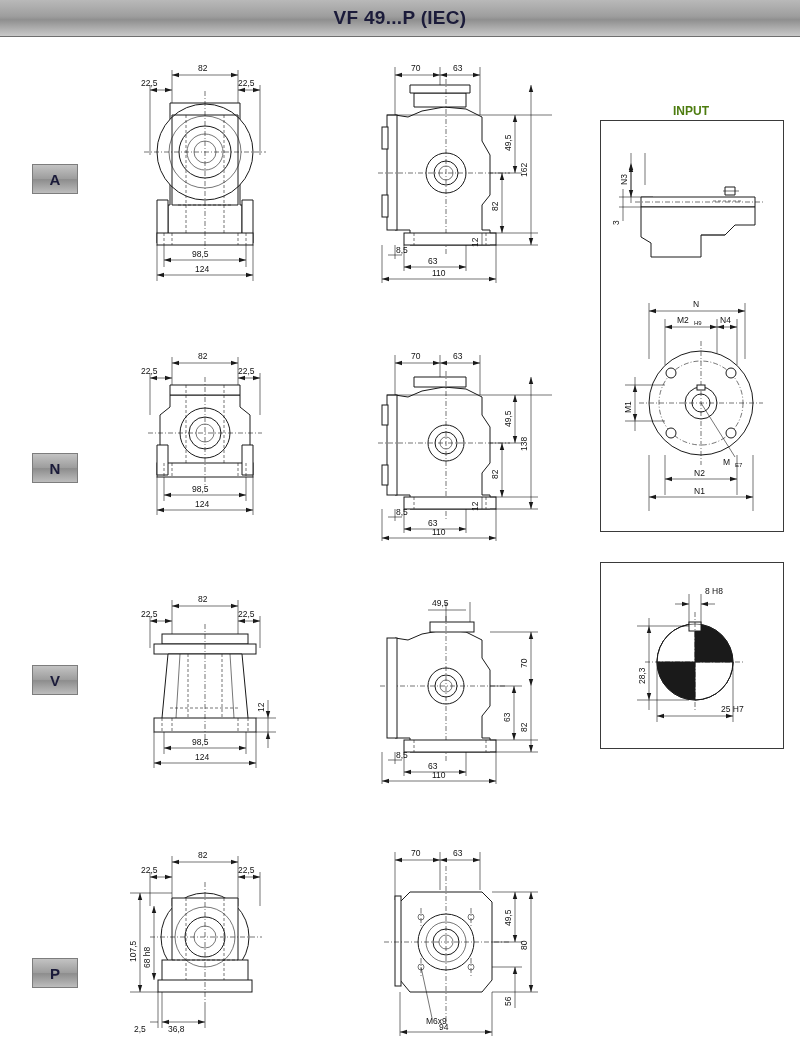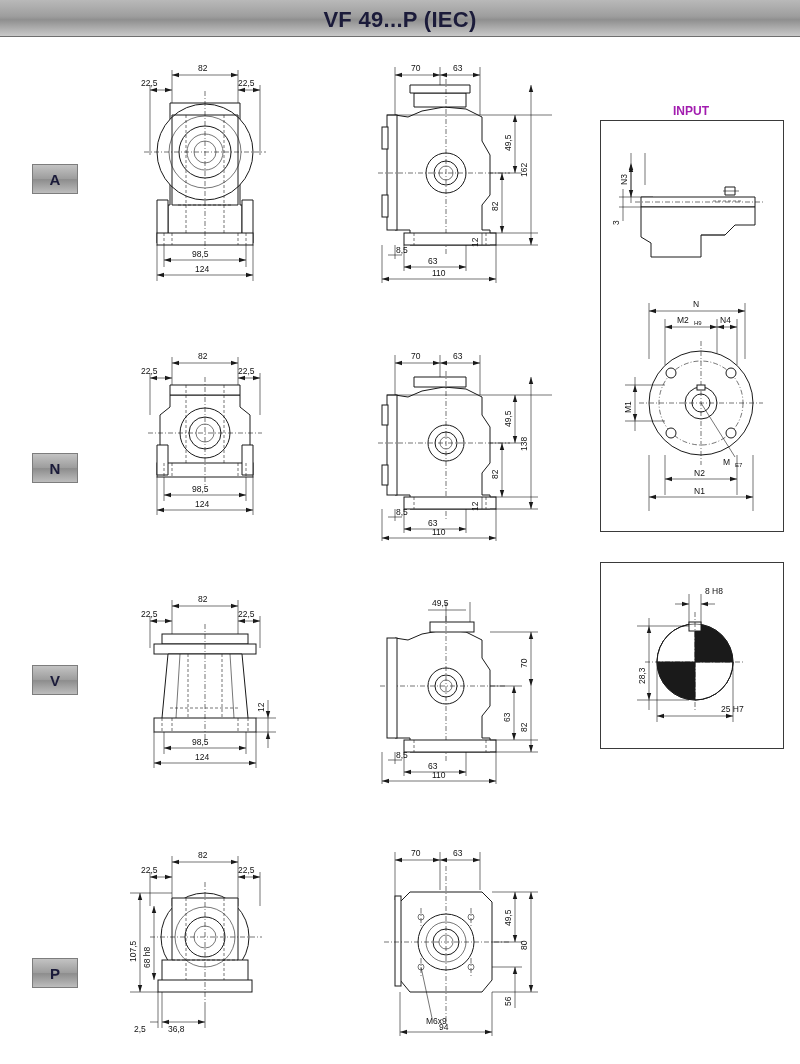--- a/index.html
+++ b/index.html
@@ -13,21 +13,21 @@
   .page{position:relative;width:800px;height:1064px;}
 
   
   .title-bar{
     position:absolute;left:0;top:0;width:800px;height:36px;
     background:linear-gradient(to bottom,#b9b9b9 0%,#9e9e9e 45%,#8f8f8f 55%,#c9c9c9 100%);
     border-bottom:1px solid #6f6f6f;
   }
   .title-bar .txt{
     position:absolute;left:0;right:0;top:7px;text-align:center;
-    font-size:22px;font-weight:bold;color:#1b1b3a;letter-spacing:.3px;
+    font-size:19px;font-weight:bold;color:#1b1b3a;letter-spacing:.3px;
   }
 
   
   .row-label{
     position:absolute;width:44px;height:28px;
     background:linear-gradient(to bottom,#c3c3c3 0%,#9c9c9c 50%,#8d8d8d 52%,#bdbdbd 100%);
     border:1px solid #7d7d7d;
     color:#1b1b3a;font-weight:bold;font-size:15px;
     display:flex;align-items:center;justify-content:center;
   }
@@ -41,21 +41,21 @@
   .hid{stroke:#1a1a1a;stroke-width:.6;fill:none;stroke-dasharray:3 2;}
   .fillw{fill:#ffffff;stroke:#1a1a1a;stroke-width:1;}
   .fillk{fill:#1a1a1a;stroke:none;}
   .dim{font-size:8.5px;fill:#111;font-family:"Liberation Sans",sans-serif;}
   .dimv{font-size:8.5px;fill:#111;font-family:"Liberation Sans",sans-serif;}
   .sub{font-size:6px;}
 
   
   .panel{position:absolute;border:1px solid #3a3a3a;background:#fff;}
   .panel-title{
-    position:absolute;font-size:12px;font-weight:bold;color:#a21caf;text-align:center;width:100%;
+    position:absolute;font-size:12px;font-weight:bold;color:#4d7c0f;text-align:center;width:100%;
   }
 </style>
 </head>
 <body>
 
 <div class="page">
 
   <div class="title-bar">
     <div class="txt">VF 49...P (IEC)</div>
   </div>

